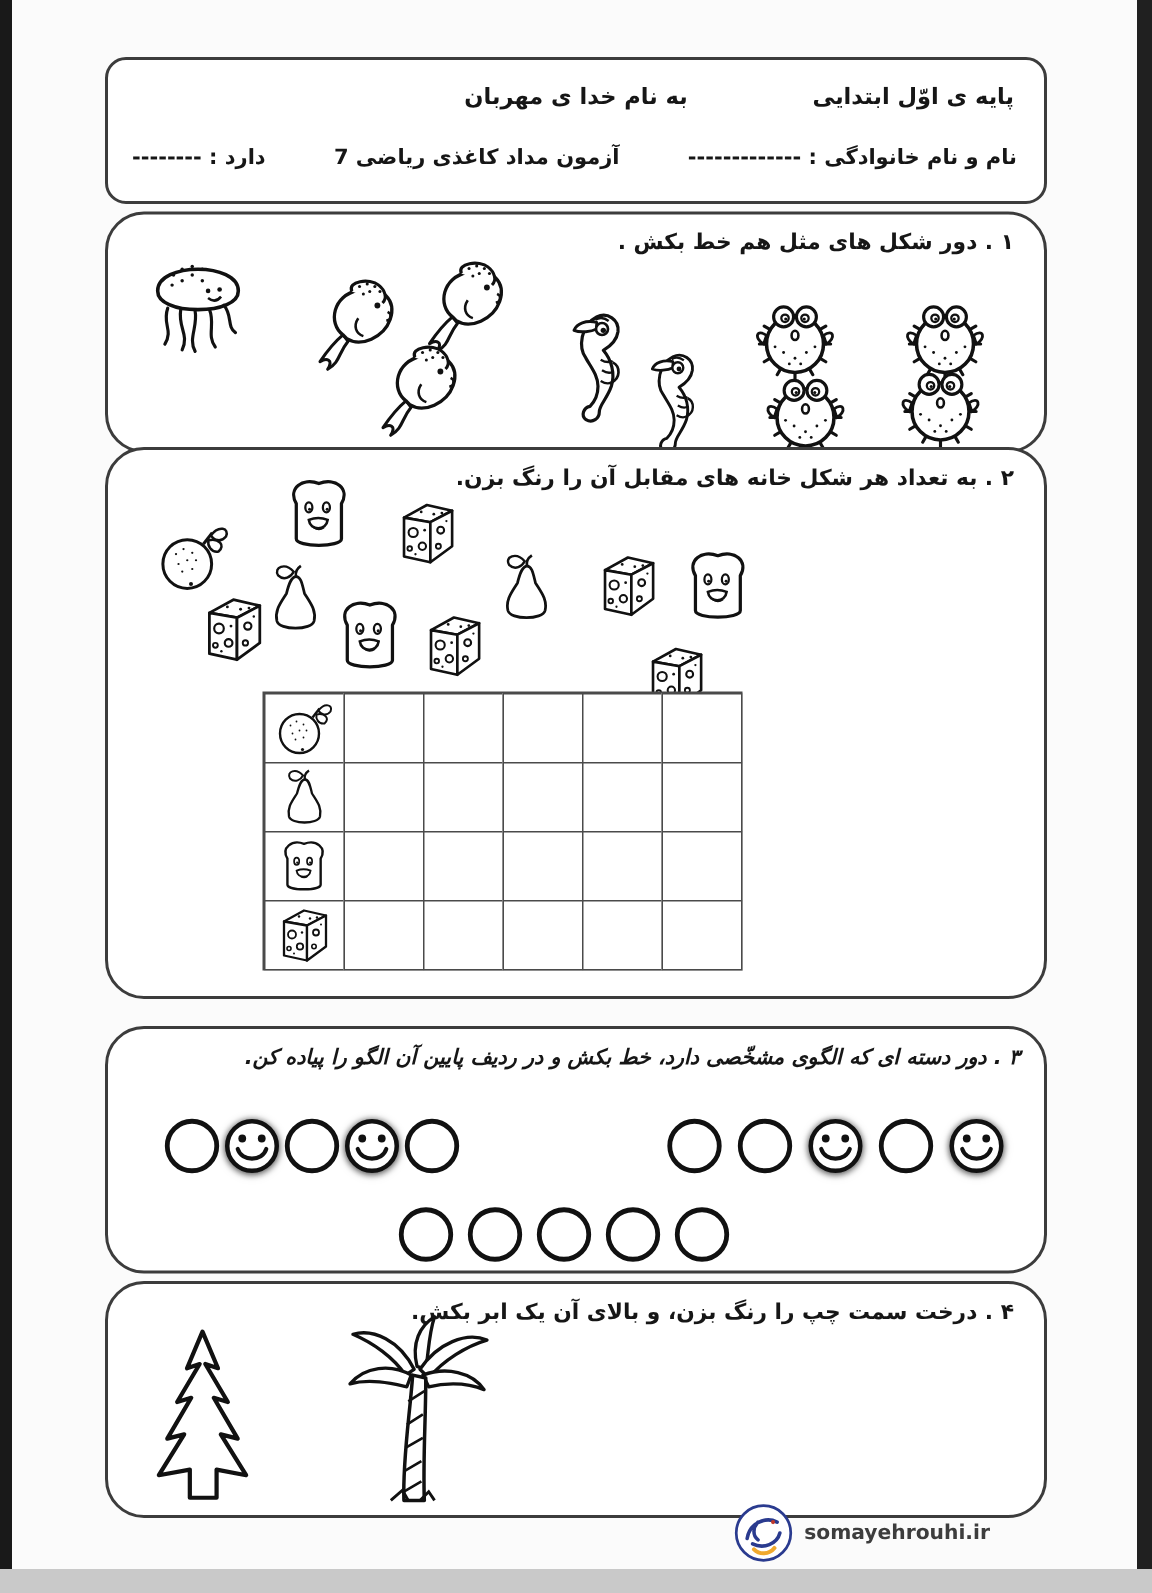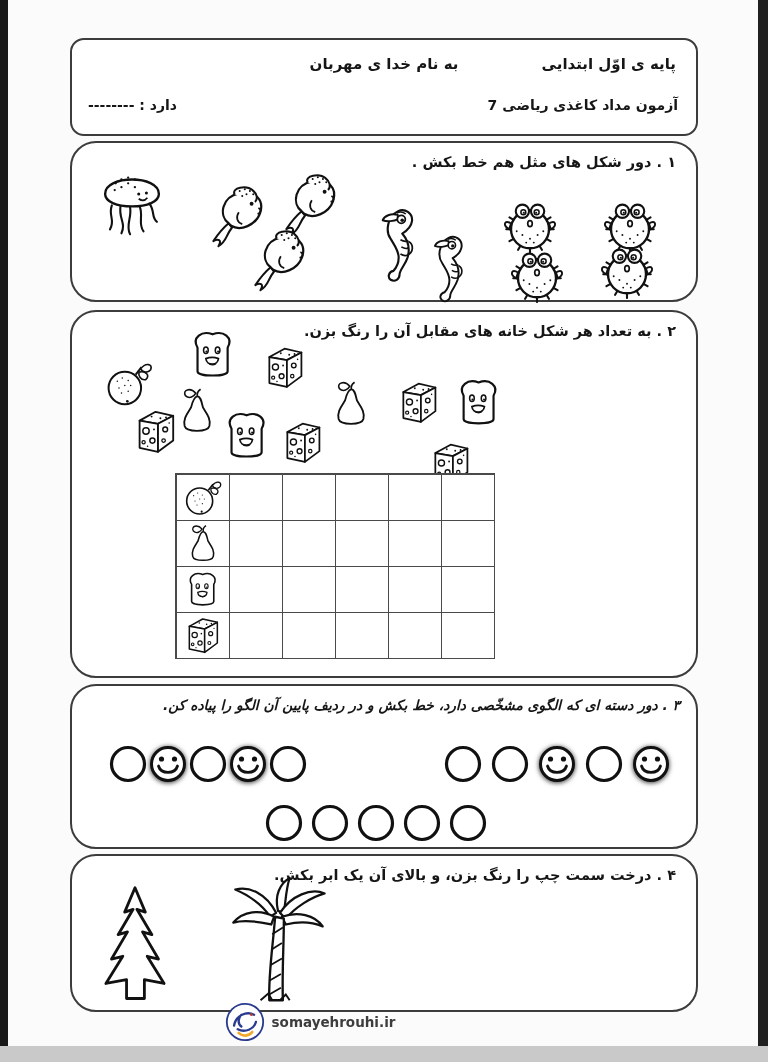--- a/index.html
+++ b/index.html
@@ -11,21 +11,21 @@
   .edge.left{left:0;width:8px;height:1046px;}
   .edge.right{right:0;width:10px;height:1046px;background:#202020;}
   .bottom-strip{position:absolute;left:0;bottom:0;width:768px;height:16px;background:#c9c9c9;}
 
   .panel{
     position:absolute;left:70px;width:628px;background:#fff;
     border:2.4px solid #3c3c3c;border-radius:26px;box-sizing:border-box;
   }
   #panel-header{top:38px;height:98px;border-radius:14px;}
   #panel-s1{top:141px;height:161px;}
-  #panel-s2{top:310px;height:368px;}
+  #panel-s2{top:298px;height:368px;}
   #panel-s3{top:684px;height:165px;}
   #panel-s4{top:854px;height:158px;}
 
   .sec-title{
     position:absolute;top:11px;right:20px;direction:rtl;white-space:nowrap;
     font-weight:bold;font-size:14.5px;letter-spacing:0;
   }
   #panel-s3 .sec-title{font-size:13.8px;right:16px;font-style:italic;}
 
   .hdr-row{display:flex;direction:rtl;font-weight:bold;font-size:15px;}
@@ -48,21 +48,21 @@
   .pattern-group{position:absolute;display:flex;}
   #group-left{left:36px;top:58px;gap:0px;}
   #group-right{left:371px;top:58px;gap:7px;}
   #answer-row{left:192px;top:117px;gap:6px;}
   .pcircle{width:40px;height:40px;}
   .pcircle svg{width:100%;height:100%;display:block;}
   .pcircle.smiley svg{filter:drop-shadow(0 1.5px 2px rgba(0,0,0,.55)) drop-shadow(0 0 2.5px rgba(0,0,0,.32));}
 
   .footer{
     position:absolute;top:999px;left:0;width:620px;height:46px;
-    display:flex;align-items:center;justify-content:center;gap:7px;z-index:5;
+    display:flex;align-items:center;justify-content:flex-end;gap:7px;z-index:5;padding-left:40px;
   }
   .footer .logo{width:40px;height:40px;}
   .footer .site{font-weight:bold;font-size:13.5px;color:#3d3d3d;}
   .hidden-defs{position:absolute;width:0;height:0;overflow:hidden;}
 </style>
 </head>
 <body>
 
 <svg class="hidden-defs" aria-hidden="true">
   <defs>
@@ -204,20 +204,21 @@
 <div class="edge right"></div>
 <div class="bottom-strip"></div>
 
 <div class="panel" id="panel-header">
   <div class="hdr-row hdr-row1">
     <span class="cell">پایه ی اوّل ابتدایی</span>
     <span class="cell mid">به نام خدا ی مهربان</span>
     <span class="cell"></span>
   </div>
   <div class="hdr-row hdr-row2">
+    <span>نام و نام خانوادگی : -------------</span>
     <span>آزمون مداد کاغذی ریاضی 7</span>
     <span>دارد : --------</span>
   </div>
 </div>
 
 <div class="panel" id="panel-s1">
   <div class="sec-title">۱ . دور شکل های مثل هم خط بکش .</div>
   <div class="obj" style="left:25px;top:25px;width:70px;height:72px">
       <svg viewBox="0 0 70 75">
         <use href="#sym-jellyfish"></use>

